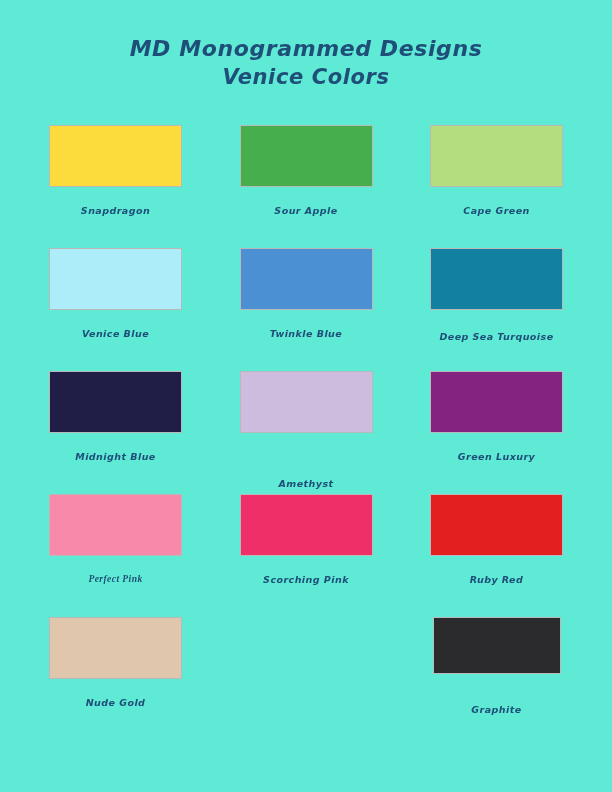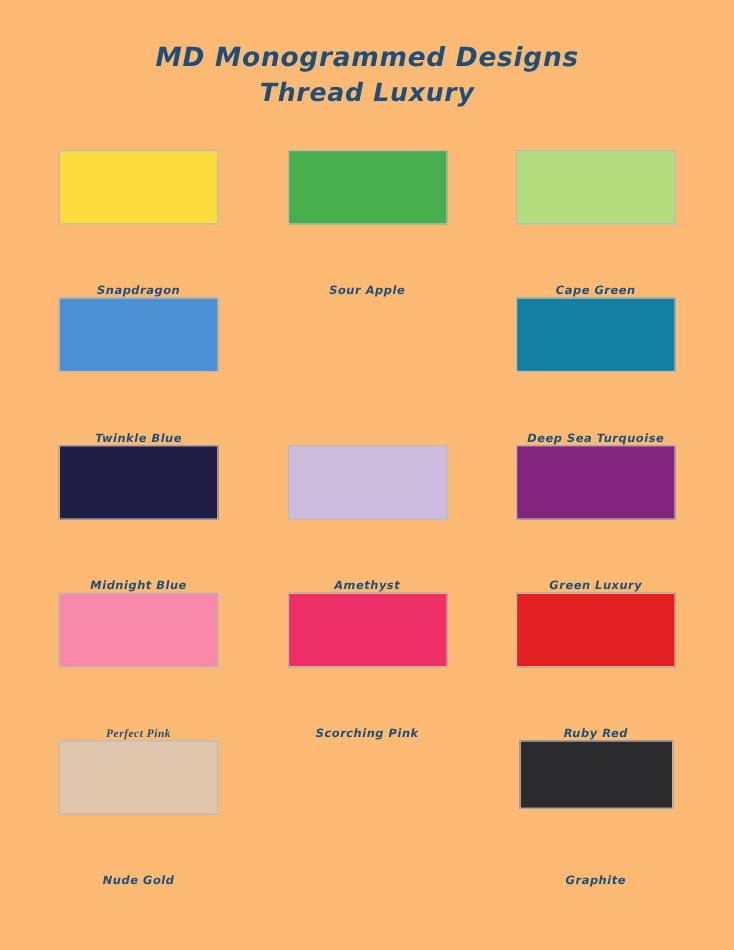--- a/index.html
+++ b/index.html
@@ -13,21 +13,21 @@
     font-family: "DejaVu Sans", sans-serif;
     overflow: hidden;
     position: relative;
   }
 
   .page {
     width: 612px;
     height: 792px;
     position: relative;
     box-sizing: border-box;
-    background: #fdba74;
+    background: #5eead4;
   }
 
   
   .header {
     text-align: center;
     padding-top: 34px;
   }
   .header .title-line {
     color: #1F4E79;
     font-family: "DejaVu Sans", sans-serif;
@@ -52,21 +52,20 @@
   .row {
     display: flex;
     justify-content: space-between;
     height: 123px;
   }
   .cell {
     width: 155px;
     display: flex;
     flex-direction: column;
     align-items: center;
-    justify-content: space-between;
   }
   .swatch-wrap {
     height: 66px;
     display: flex;
     align-items: flex-start;
     justify-content: center;
     width: 100%;
   }
   .swatch {
     width: 133px;
@@ -93,21 +92,21 @@
     margin-top: 21px;
   }
 </style>
 </head>
 <body style="background: rgb(255, 255, 255);">
 
 <div class="page">
 
   <div class="header">
     <div class="title-line first" style="color: rgb(31, 78, 121);">MD Monogrammed Designs</div>
-    <div class="title-line second" style="color: rgb(31, 78, 121);">Thread Luxury</div>
+    <div class="title-line second" style="color: rgb(31, 78, 121);">Venice Colors</div>
   </div>
 
   <div class="grid">
 
     <div class="row">
       <div class="cell">
         <div class="swatch-wrap">
           <div class="swatch" style="background-color: rgb(251, 220, 60); border-color: rgb(185, 185, 185);"></div>
         </div>
         <div class="label" style="color: rgb(31, 78, 121);">Snapdragon</div>
@@ -120,20 +119,26 @@
       </div>
       <div class="cell">
         <div class="swatch-wrap">
           <div class="swatch" style="background-color: rgb(180, 222, 125); border-color: rgb(185, 185, 185);"></div>
         </div>
         <div class="label" style="color: rgb(31, 78, 121);">Cape Green</div>
       </div>
     </div>
 
     <div class="row">
+      <div class="cell">
+        <div class="swatch-wrap">
+          <div class="swatch" style="background-color: rgb(172, 237, 249); border-color: rgb(185, 185, 185);"></div>
+        </div>
+        <div class="label" style="color: rgb(31, 78, 121);">Venice Blue</div>
+      </div>
       <div class="cell">
         <div class="swatch-wrap">
           <div class="swatch" style="background-color: rgb(74, 144, 210); border-color: rgb(185, 185, 185);"></div>
         </div>
         <div class="label" style="color: rgb(31, 78, 121);">Twinkle Blue</div>
       </div>
       <div class="cell">
         <div class="swatch-wrap">
           <div class="swatch" style="background-color: rgb(18, 128, 160); border-color: rgb(185, 185, 185);"></div>
         </div>

